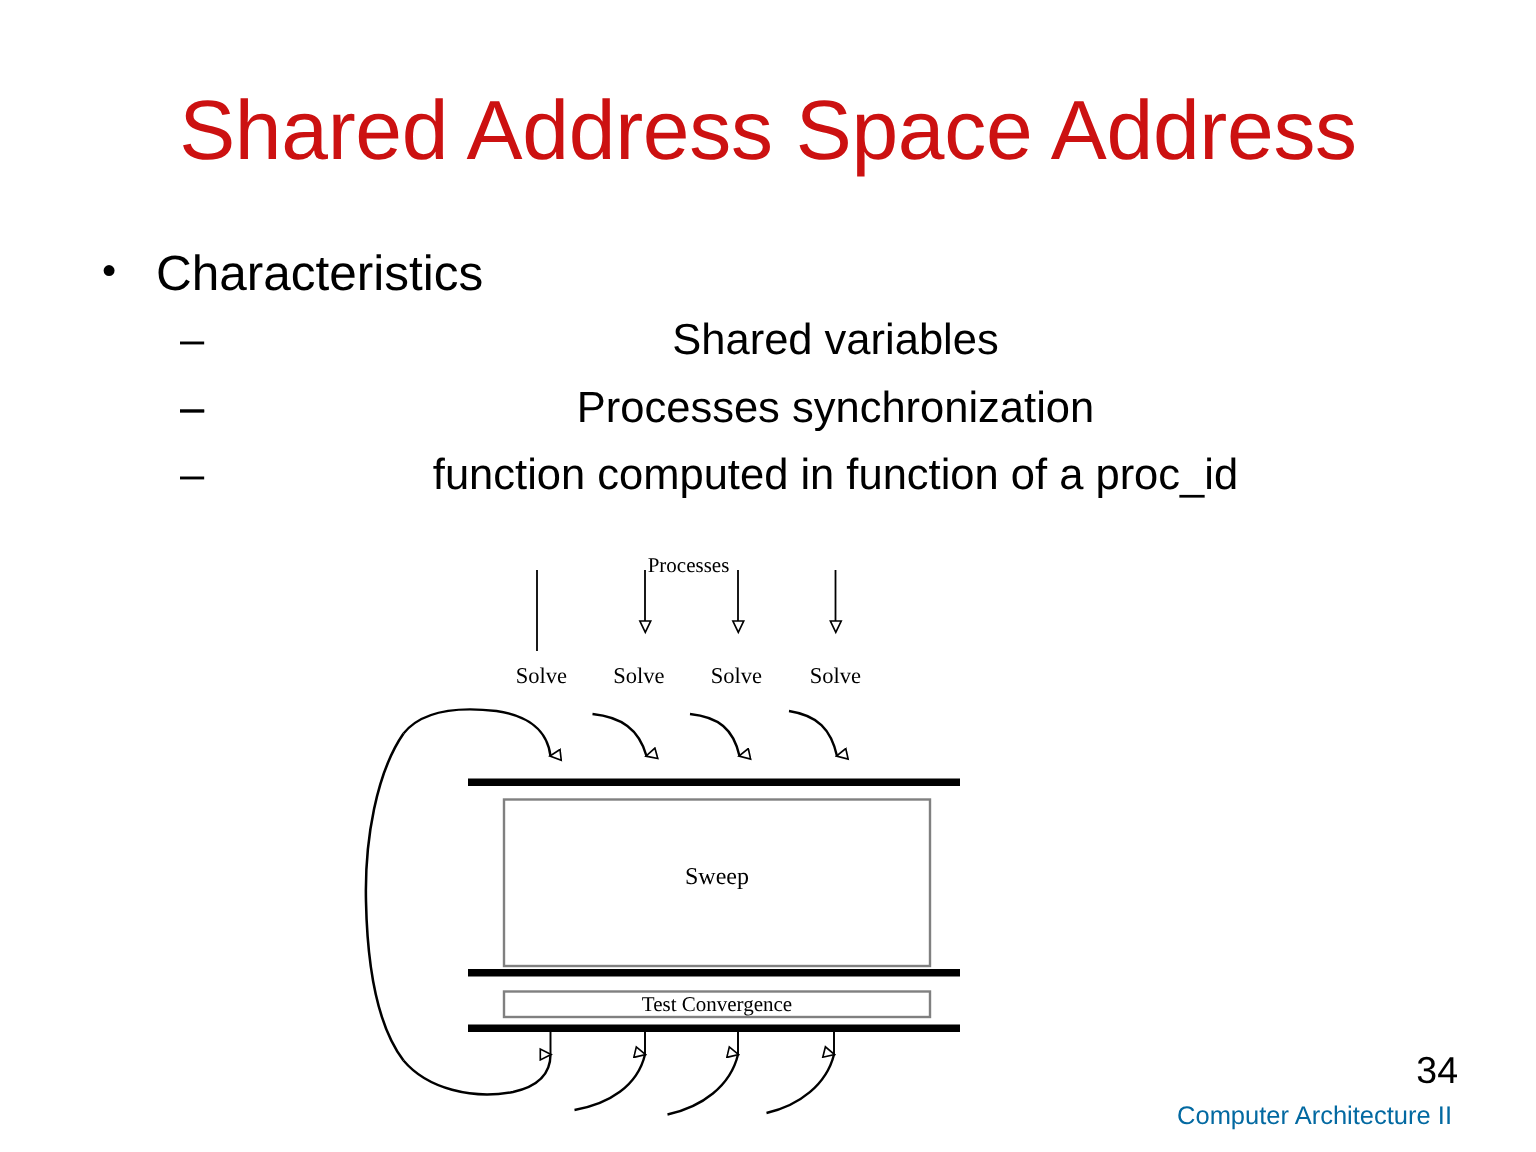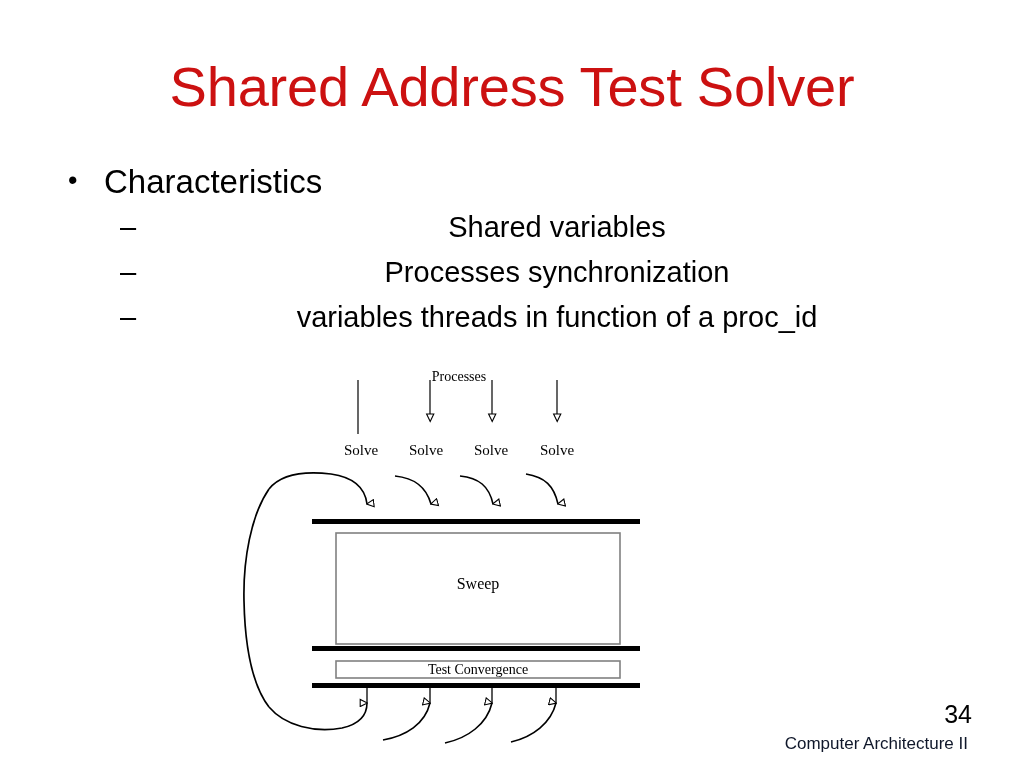--- a/index.html
+++ b/index.html
@@ -100,31 +100,31 @@
     top: 700px;
     font-size: 25px;
     color: #000000;
     font-family: "Liberation Sans", sans-serif;
   }
   #footer-text {
     position: absolute;
     right: 56px;
     top: 734px;
     font-size: 17px;
-    color: #0f172a;
+    color: #0369a1;
     font-family: "Liberation Sans", sans-serif;
     white-space: nowrap;
   }
 </style>
 </head>
 <body>
 
 <div id="slide">
 
-  <div id="slide-title">Shared Address Test Solver</div>
+  <div id="slide-title">Shared Address Space Address</div>
 
   <div id="body-block">
 
     <div class="bullet-l1">
       <span class="marker">•</span>
       <span>Characteristics</span>
     </div>
 
     <div class="bullet-l2">
       <span class="marker">–</span>
@@ -135,21 +135,21 @@
       <span class="marker">–</span>
     </div>
 
     <div class="bullet-l2">
       <span class="marker">–</span>
       <span class="txt">Processes synchronization</span>
     </div>
 
     <div class="bullet-l2">
       <span class="marker">–</span>
-      <span class="txt"><span>variables threads in function of a </span><span class="ital">proc_id</span></span>
+      <span class="txt"><span>function computed in function of a </span><span class="ital">proc_id</span></span>
     </div>
 
   </div>
 
   <div id="diagram">
     <svg width="1024" height="768" viewBox="0 0 1024 768" xmlns="http://www.w3.org/2000/svg">
       <defs>
         <marker id="arrowhead" markerWidth="9" markerHeight="9" refX="4.2" refY="7.6" orient="auto" markerUnits="userSpaceOnUse">
           <path d="M 0.6 0.8 L 7.8 0.8 L 4.2 8.0 Z" fill="#ffffff" stroke="#000000" stroke-width="1.1"></path>
         </marker>

